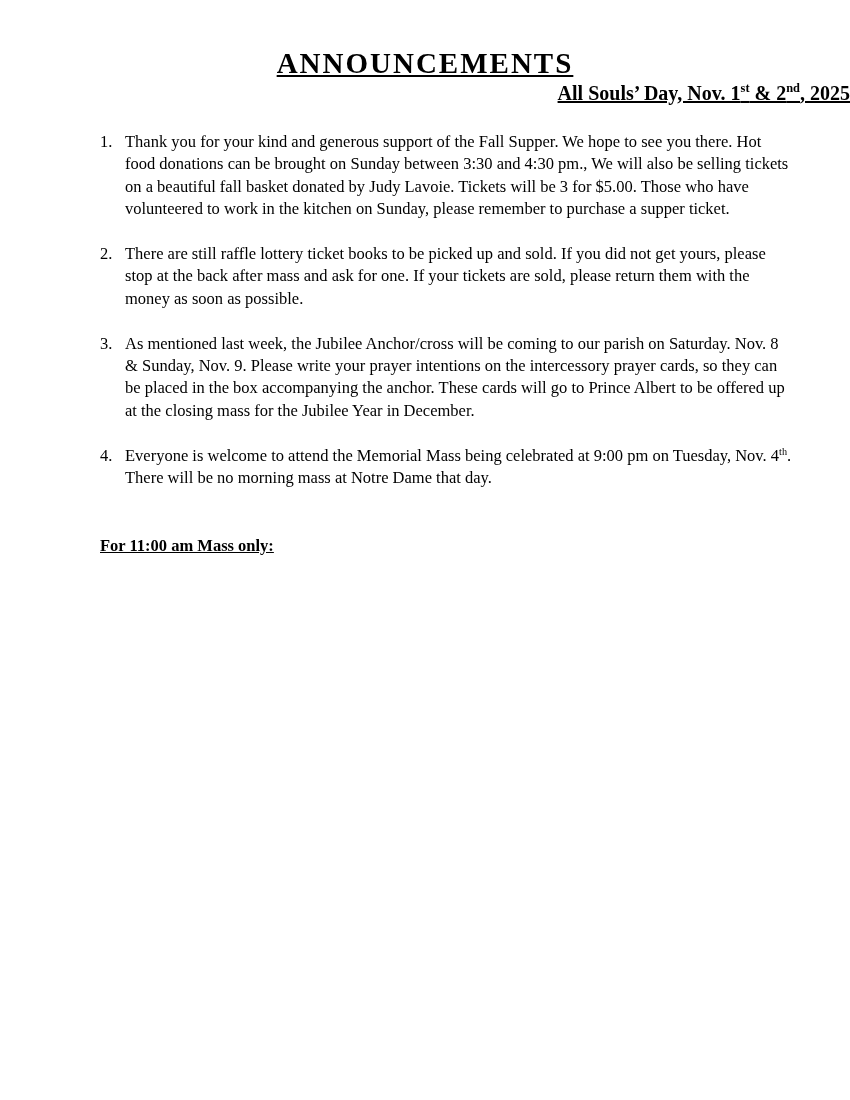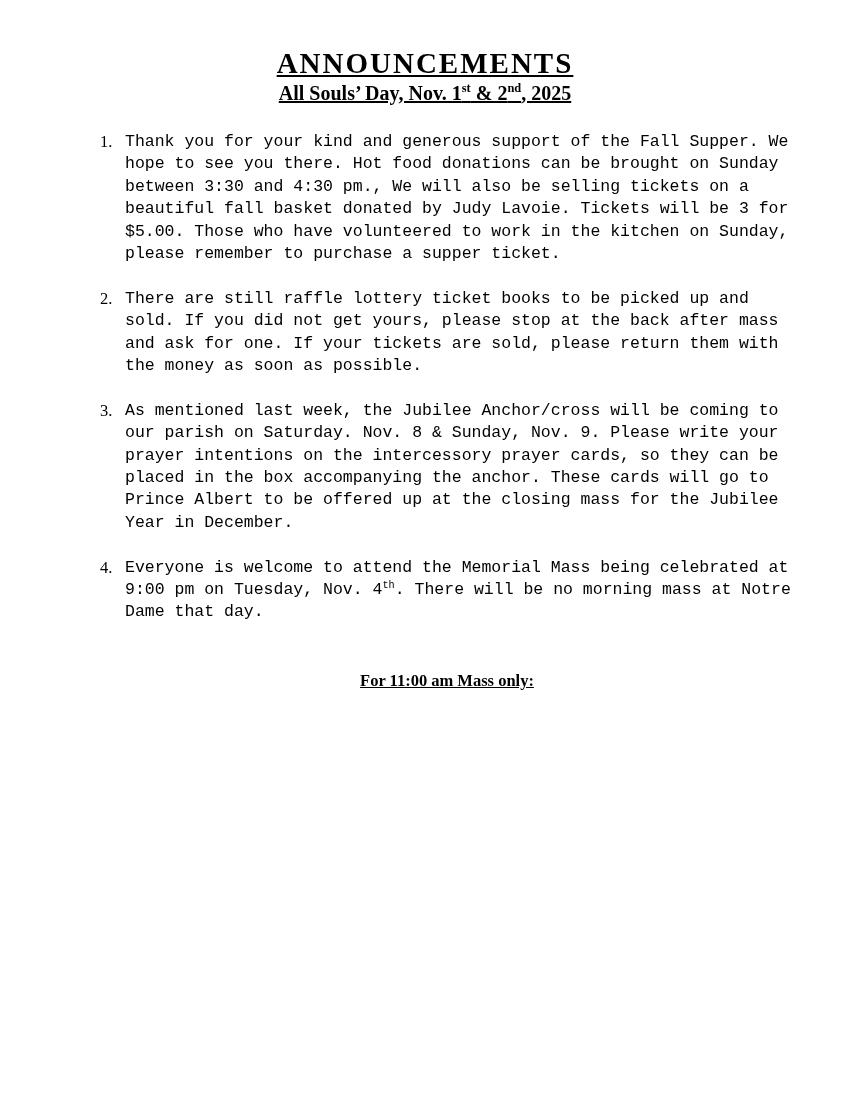--- a/index.html
+++ b/index.html
@@ -22,20 +22,21 @@
     font-weight: 700;
     letter-spacing: 2px;
     text-decoration: underline;
     line-height: 1.1;
   }
   .doc-subtitle {
     margin-top: 2px;
     font-size: 20px;
     font-weight: 700;
     line-height: 1.15;
+    text-align: right;
   }
   .doc-subtitle .underlined { text-decoration: underline; }
   sup {
     font-size: 62%;
     vertical-align: super;
     line-height: 0;
     font-weight: inherit;
   }
   .content {
     margin: 26px 56px 0 100px;
@@ -43,28 +44,27 @@
     line-height: 22.4px;
   }
   .item {
     display: flex;
     margin-bottom: 22.4px;
   }
   .num {
     width: 25px;
     flex-shrink: 0;
   }
-  .itext { flex: 1; font-family: Liberation Mono, monospace; }
+  .itext { flex: 1; }
   .footer-section { margin-top: 46px; }
   .footer-heading {
     font-weight: 700;
     text-decoration: underline;
     font-size: 16.5px;
     line-height: 22.4px;
-    text-align: center;
   }
   .footer-text {
     font-weight: 700;
     font-size: 16.5px;
     line-height: 22.4px;
   }
 </style>
 </head>
 <body>
 

